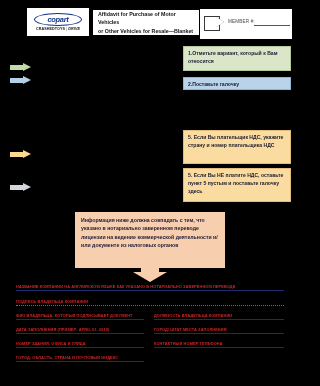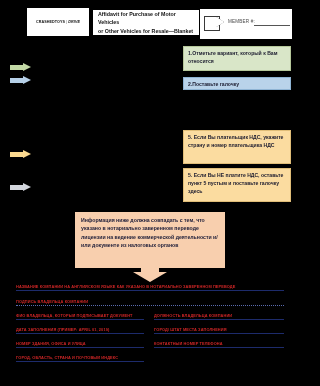--- a/index.html
+++ b/index.html
@@ -99,20 +99,23 @@
   #f-street{left:16px;top:341px;width:128px;}
   #f-phone{left:154px;top:341px;width:130px;}
   #f-region{left:16px;top:355px;width:128px;}
 </style>
 </head>
 <body>
 
 <div class="page">
 
   <div class="hdr-logo">
+    <div class="logo-oval">
+      <span class="lw">copart</span>
+    </div>
     <div class="logo-sub">
       <span>CRASHEDTOYS</span><span class="bar">|</span><i>DRIVE</i>
     </div>
   </div>
 
   <div class="hdr-title">
     <span>Affidavit for Purchase of Motor Vehicles</span>
     <span>or Other Vehicles for Resale—Blanket</span>
   </div>
 

